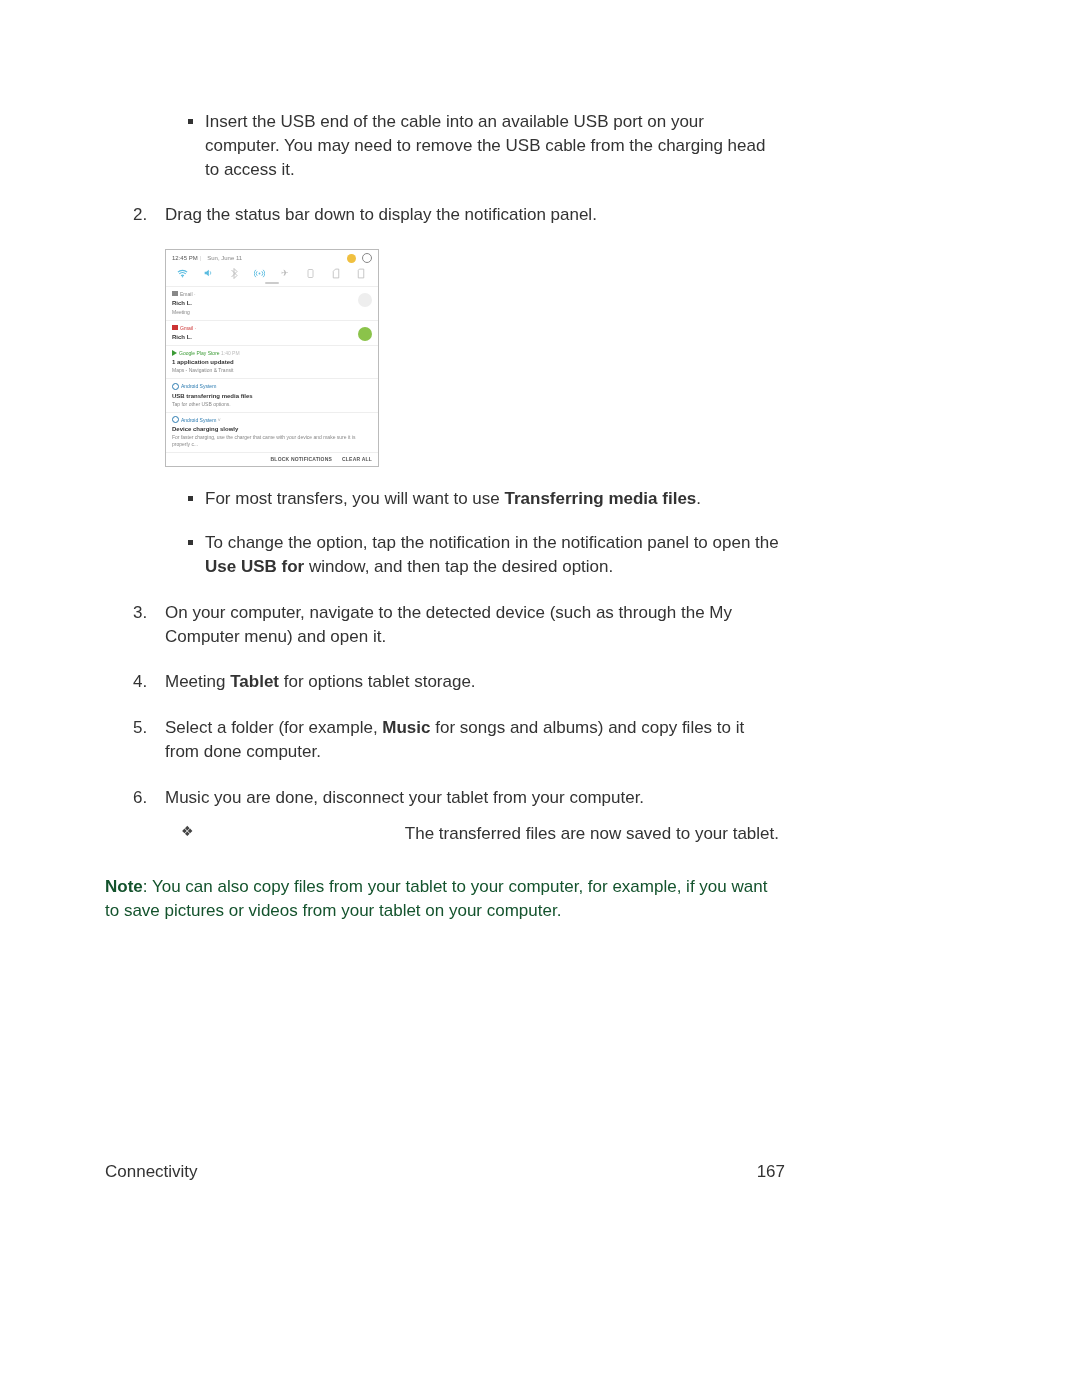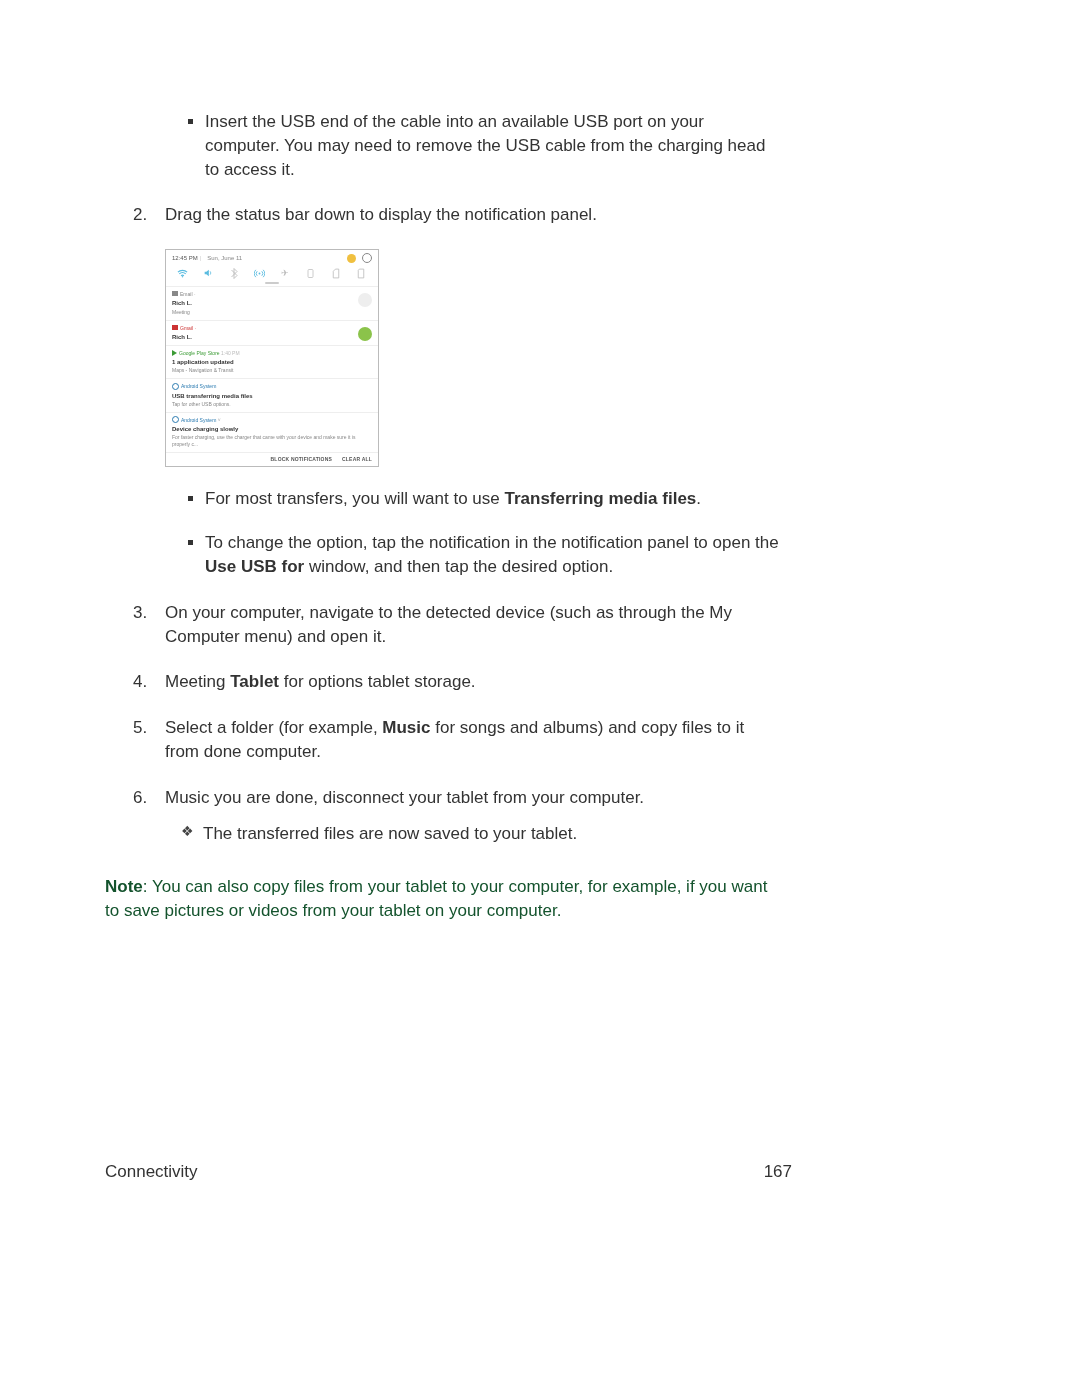--- a/index.html
+++ b/index.html
@@ -39,20 +39,21 @@
     margin: 0 0 22px 0;
     padding-left: 100px;
   }
   ul.square > li {
     margin-bottom: 20px;
   }
   ul.diamond {
     list-style: none;
     margin: 12px 0 0 0;
     padding-left: 38px;
+    text-align: right;
   }
   ul.diamond > li {
     position: relative;
     margin-bottom: 20px;
   }
   ul.diamond > li::before {
     content: "❖";
     position: absolute;
     left: -22px;
     top: 0;
@@ -64,21 +65,21 @@
     color: #14532d;
     font-size: 17px;
     line-height: 1.4;
   }
   .note b {
     font-weight: bold;
   }
   .footer {
     position: absolute;
     left: 105px;
-    right: 92px;
+    right: 99px;
     bottom: 215px;
     display: flex;
     justify-content: space-between;
     font-size: 17px;
     color: #333;
   }
 
   
   .np {
     width: 212px;

